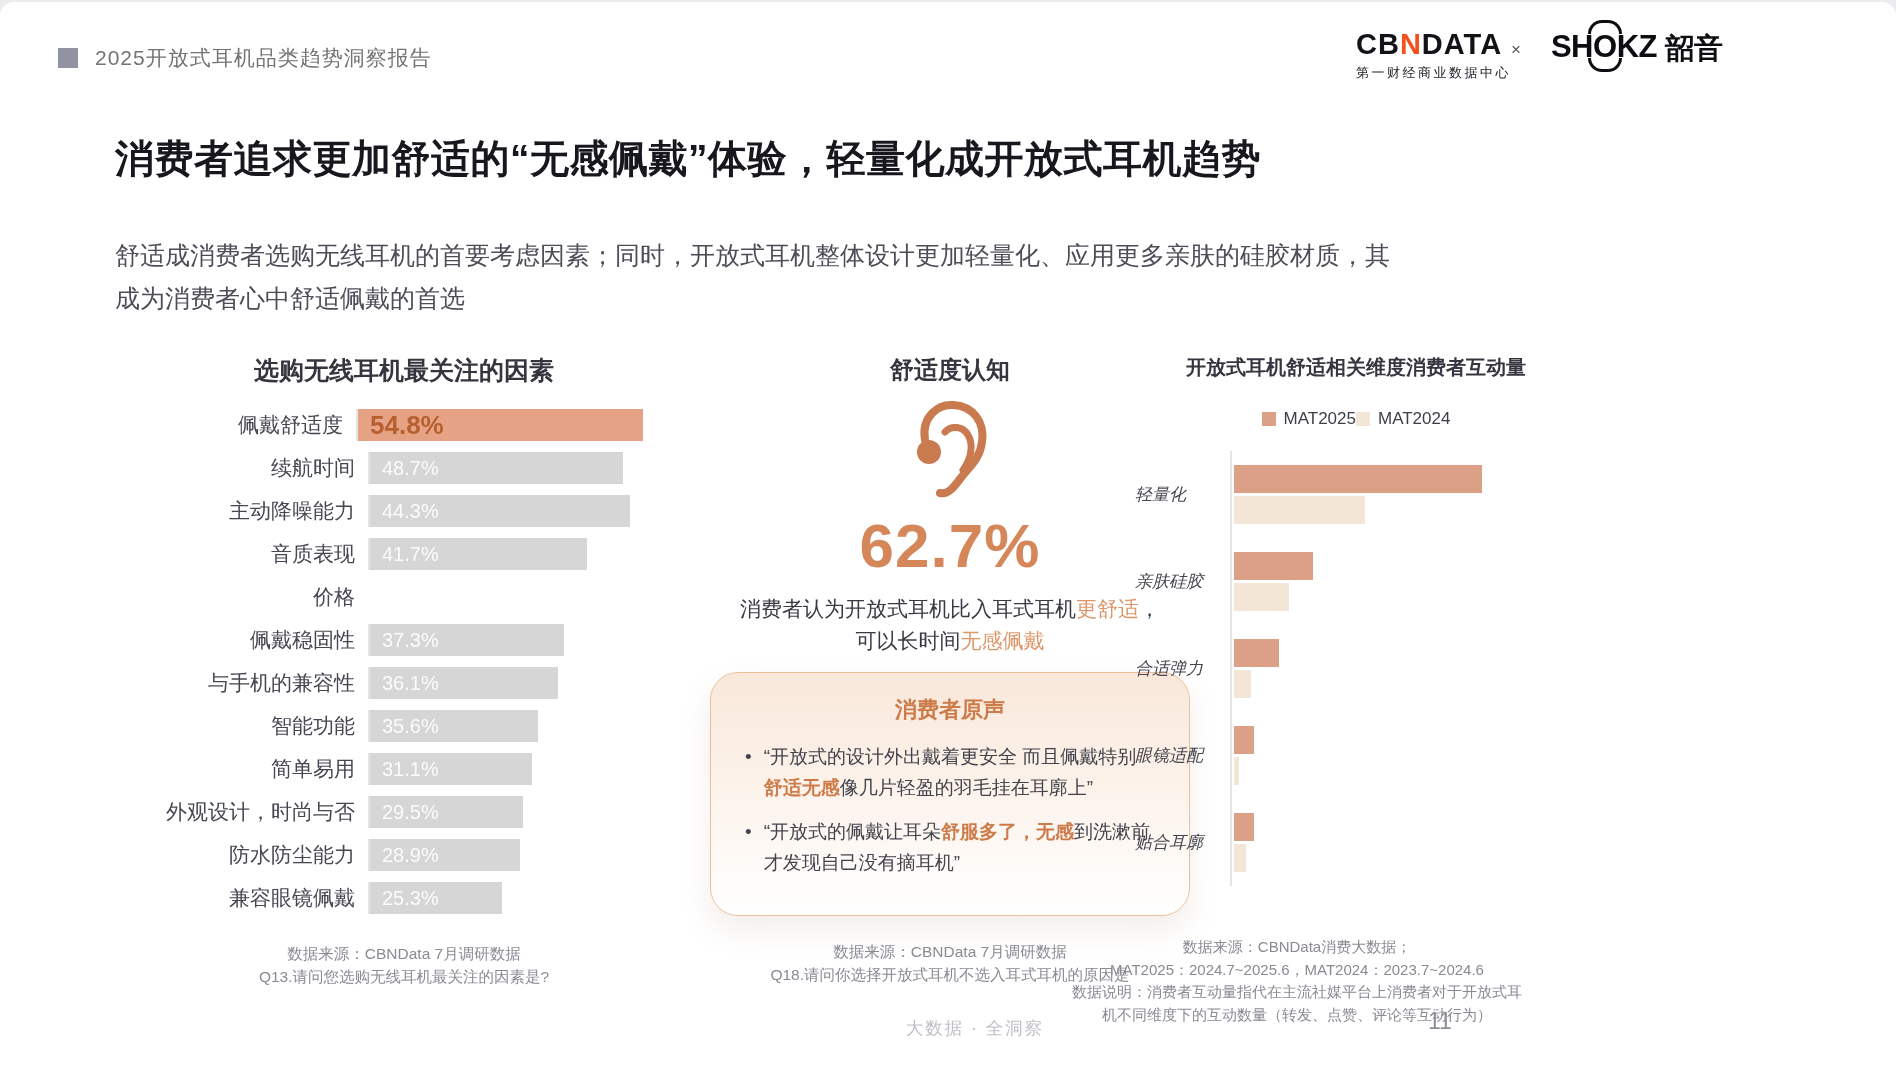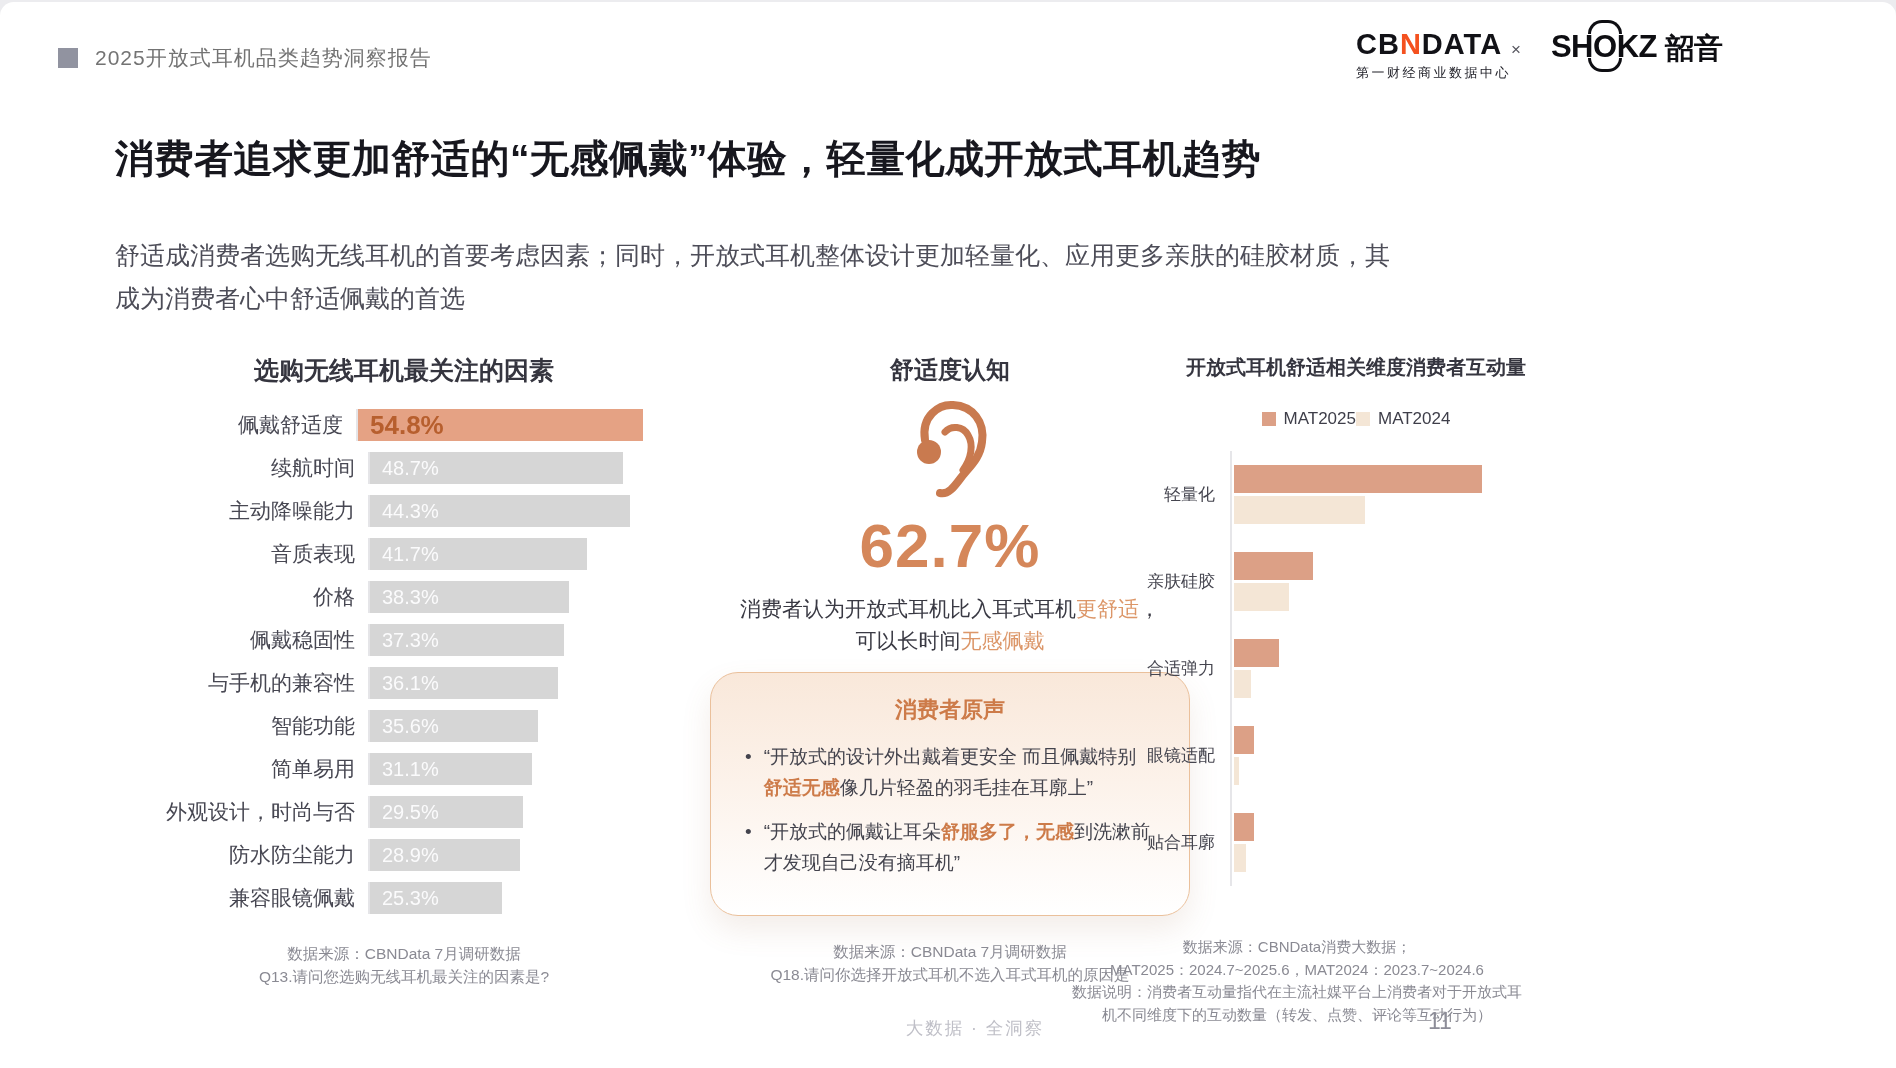--- a/index.html
+++ b/index.html
@@ -63,21 +63,21 @@
   .col-right{position:absolute;left:1135px;top:352px;width:360px;}
   .r-title{position:relative;left:221px;transform:translateX(-50%);white-space:nowrap;
            font-size:20px;font-weight:bold;color:#35353F;width:max-content;}
   .legend{margin:28px 0 0 97px;width:248px;display:flex;justify-content:center;}
   .leg-item{display:flex;align-items:center;gap:8px;font-size:17px;color:#3E3E49;white-space:nowrap;}
   .swatch{width:14px;height:14px;flex:none;}
   .rchart{position:relative;margin-top:22px;padding:14px 0;}
   .raxis{position:absolute;left:95px;top:0;bottom:0;width:2px;background:#E6E6E9;}
   .grow{display:flex;align-items:center;margin-bottom:28px;}
   .grow:last-child{margin-bottom:0;}
-  .glabel{width:80px;padding-right:17px;text-align:right;font-size:17px;color:#45454F;white-space:nowrap;}
+  .glabel{width:80px;padding-right:17px;font-size:17px;color:#45454F;white-space:nowrap;font-style:italic;}
   .gbars{flex:1;padding-left:2px;}
   .rbar{height:28px;}
   .rbar + .rbar{margin-top:3px;}
   .col-right .src{position:relative;left:-148px;width:620px;margin-top:50px;font-size:15px;line-height:22.5px;}
 
   
   .slogan{position:absolute;left:775px;top:1014px;width:400px;text-align:center;
           font-size:17.5px;color:#BFBFC7;letter-spacing:2px;}
   .pagenum{position:absolute;left:1428px;top:1006px;font-size:23px;color:#8D8D98;}
 </style>
@@ -139,25 +139,20 @@
         <div class="frow">
           <div class="flabel">音质表现</div>
           <div class="farea">
             <div class="fbar" style="width: 217px;">
               <span class="fval">41.7%</span>
             </div>
           </div>
         </div>
         <div class="frow">
           <div class="flabel">价格</div>
-          <div class="farea">
-            <div class="fbar" style="width: 199px;">
-              <span class="fval">38.3%</span>
-            </div>
-          </div>
         </div>
         <div class="frow">
           <div class="flabel">佩戴稳固性</div>
           <div class="farea">
             <div class="fbar" style="width: 194px;">
               <span class="fval">37.3%</span>
             </div>
           </div>
         </div>
         <div class="frow">

